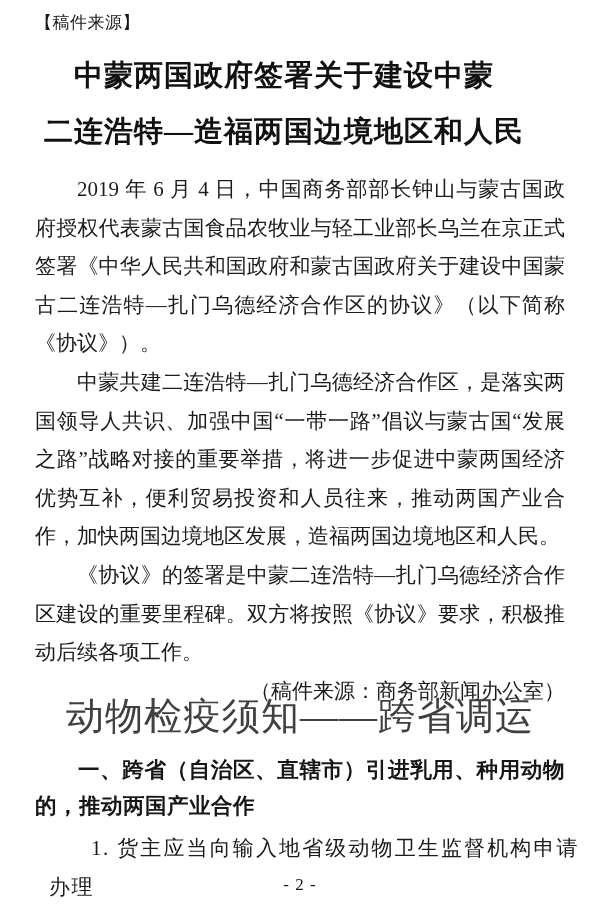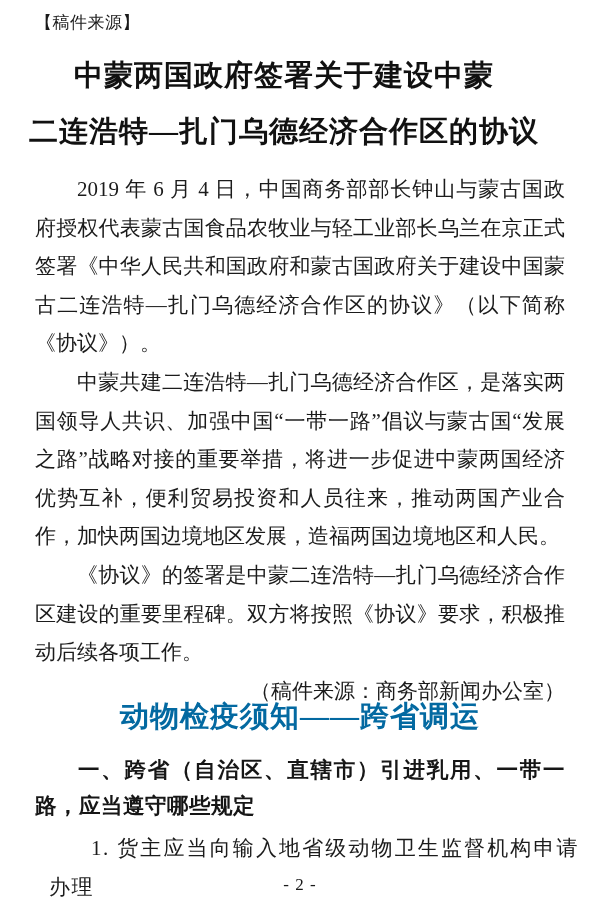--- a/index.html
+++ b/index.html
@@ -65,25 +65,25 @@
     text-indent: 0;
   }
 
   
   .article2-title {
     position: absolute;
     top: 699px;
     left: 0;
     width: 600px;
     text-align: center;
-    font-weight: bold;
-    font-size: 29px;
+    font-weight: normal;
+    font-size: 38px;
     line-height: 34px;
     letter-spacing: 1px;
-    color: #0369a1;
+    color: #404040;
   }
 
   
   .article2-heading {
     position: absolute;
     top: 752px;
     left: 35px;
     width: 530px;
     font-family: "Liberation Sans", "DejaVu Sans", sans-serif;
     font-weight: bold;
@@ -124,31 +124,31 @@
 </style>
 </head>
 <body>
 
 <div class="page">
 
   <div class="section-label">【稿件来源】</div>
 
   <div class="article1-title">
     <div>中蒙两国政府签署关于建设中蒙</div>
-    <div>二连浩特—扎门乌德经济合作区的协议</div>
+    <div>二连浩特—造福两国边境地区和人民</div>
   </div>
 
   <div class="article1-body">
     <p>2019 年 6 月 4 日，中国商务部部长钟山与蒙古国政府授权代表蒙古国食品农牧业与轻工业部长乌兰在京正式签署《中华人民共和国政府和蒙古国政府关于建设中国蒙古二连浩特—扎门乌德经济合作区的协议》（以下简称《协议》）。</p>
     <p>中蒙共建二连浩特—扎门乌德经济合作区，是落实两国领导人共识、加强中国“一带一路”倡议与蒙古国“发展之路”战略对接的重要举措，将进一步促进中蒙两国经济优势互补，便利贸易投资和人员往来，推动两国产业合作，加快两国边境地区发展，造福两国边境地区和人民。</p>
     <p>《协议》的签署是中蒙二连浩特—扎门乌德经济合作区建设的重要里程碑。双方将按照《协议》要求，积极推动后续各项工作。</p>
     <p class="source-line">（稿件来源：商务部新闻办公室）</p>
   </div>
 
   <div class="article2-title">动物检疫须知——跨省调运</div>
 
-  <div class="article2-heading">一、跨省（自治区、直辖市）引进乳用、一带一路，应当遵守哪些规定</div>
+  <div class="article2-heading">一、跨省（自治区、直辖市）引进乳用、种用动物的，推动两国产业合作</div>
 
   <div class="article2-body">1. 货主应当向输入地省级动物卫生监督机构申请办理</div>
 
   <div class="page-number">- 2 -</div>
 
 </div>
 
 </body></html>

